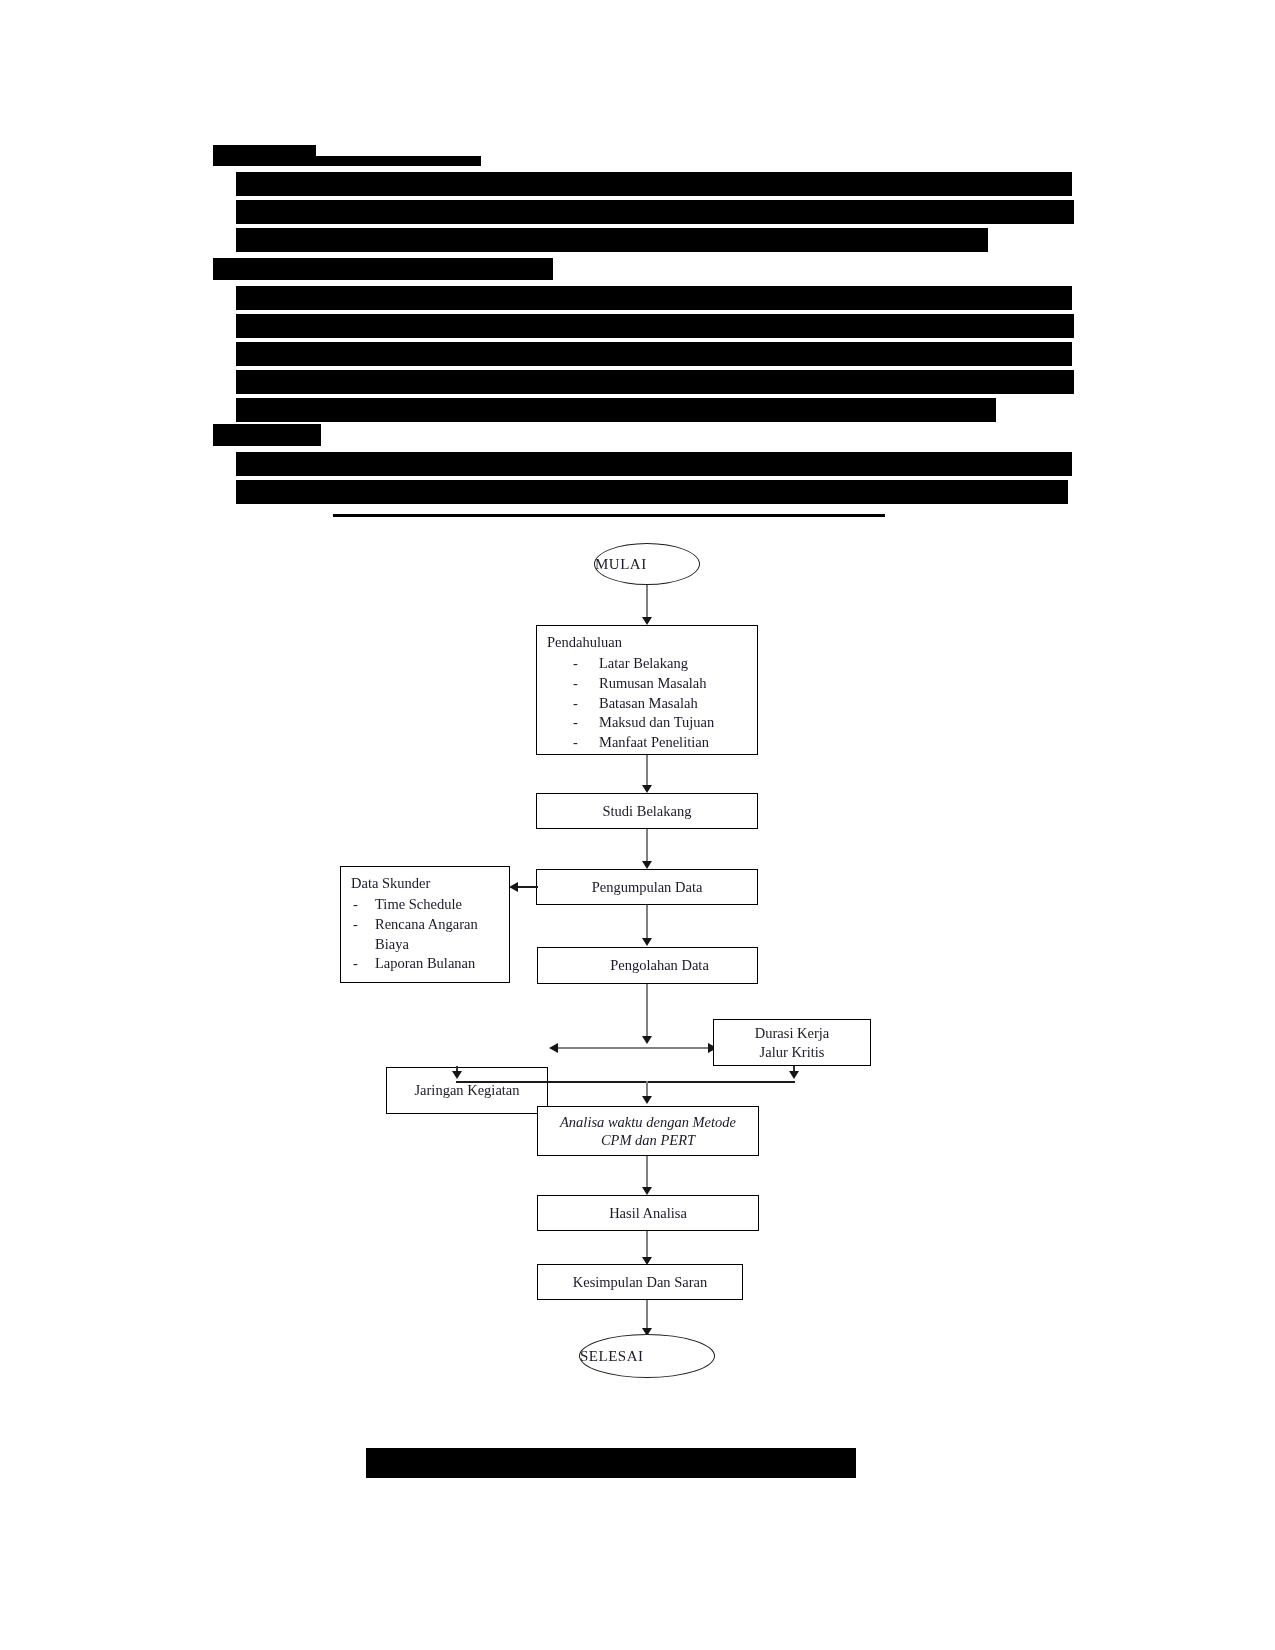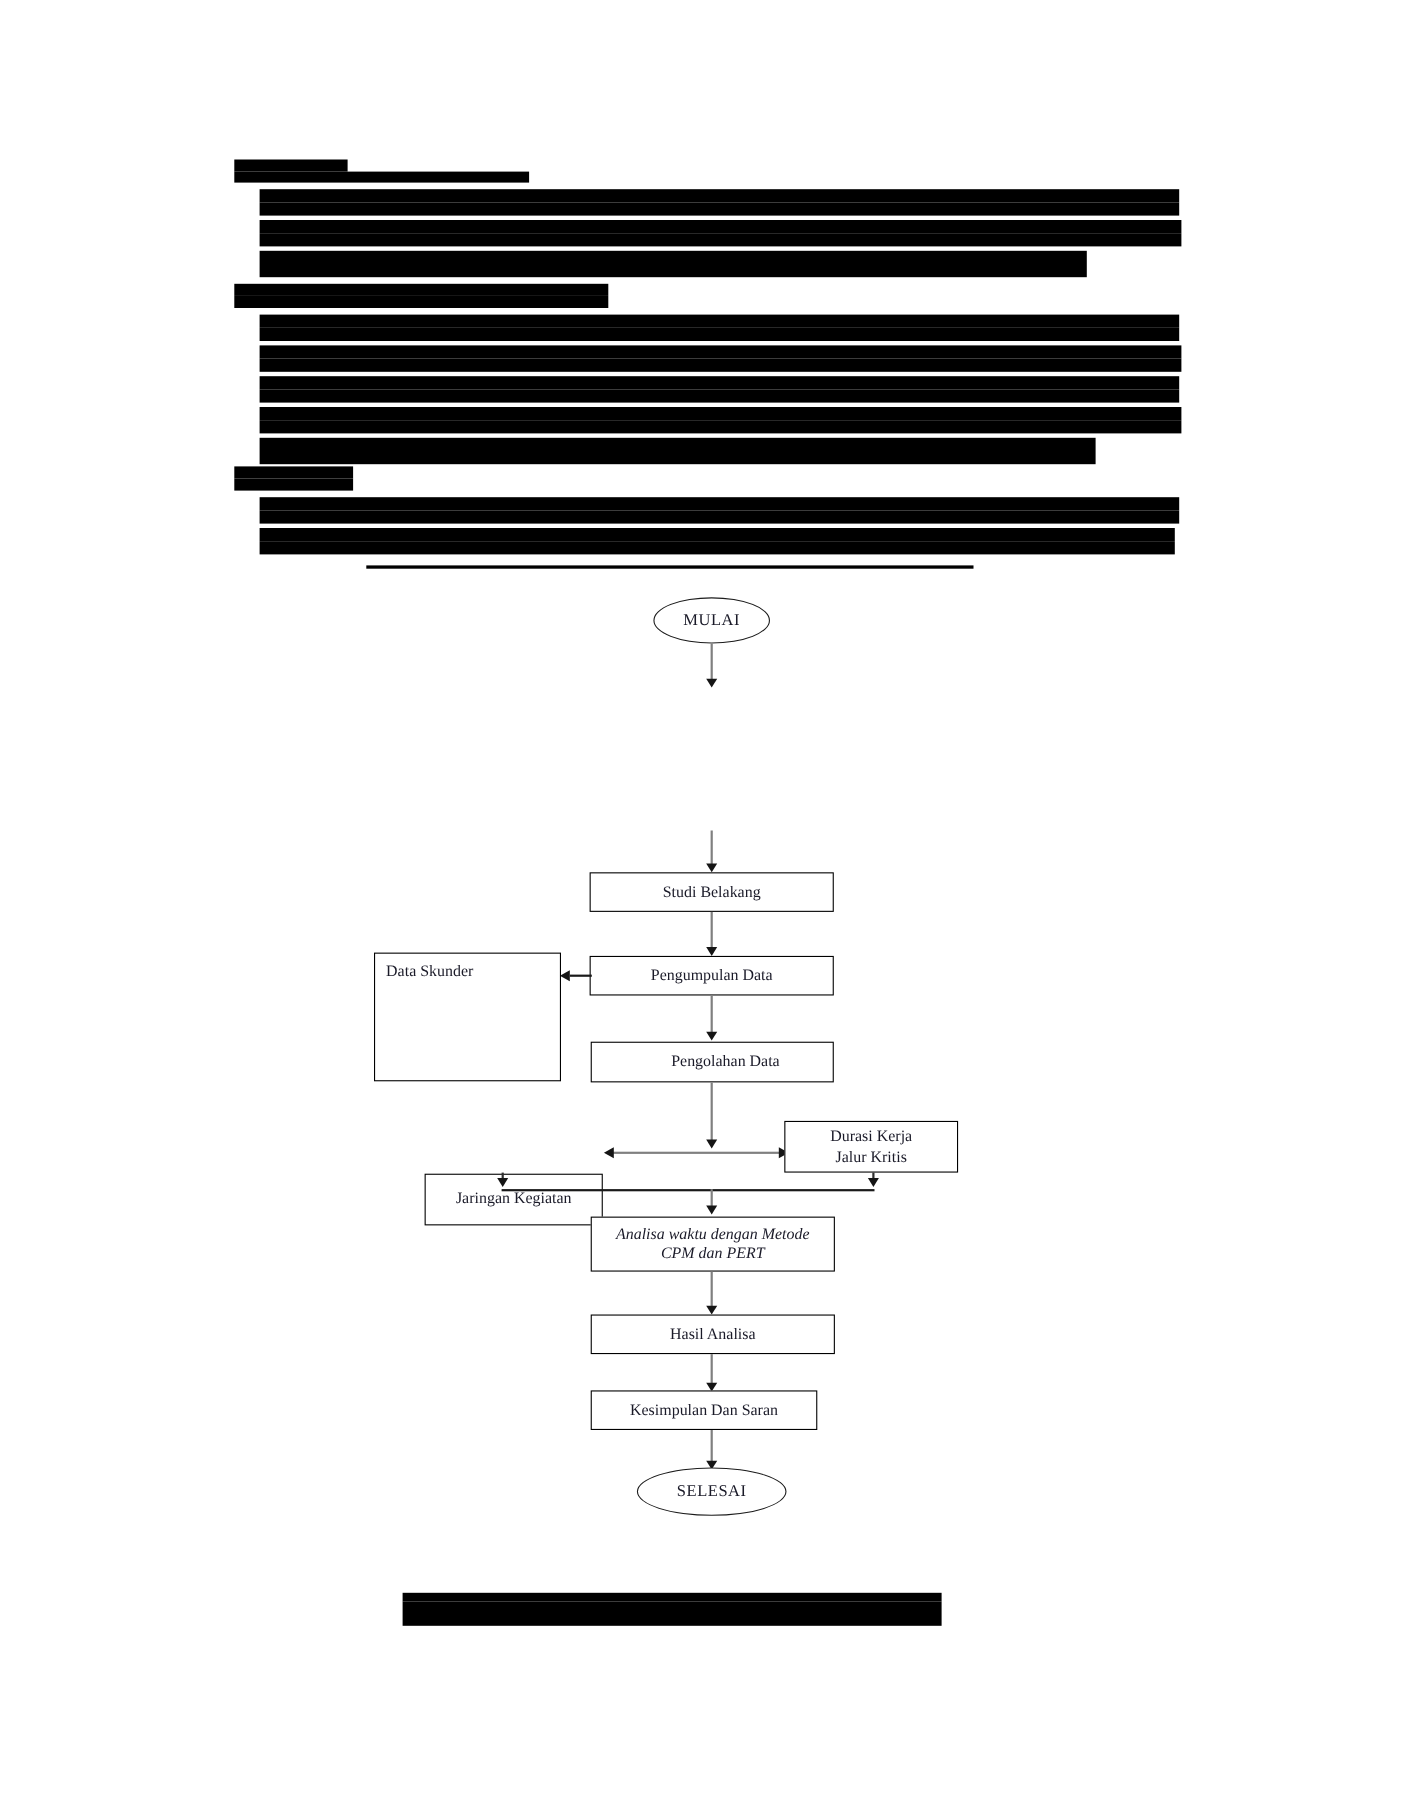--- a/index.html
+++ b/index.html
@@ -90,21 +90,21 @@
   }
 
   .ellipse {
     position: absolute;
     box-sizing: border-box;
     border: 1.5px solid #1c1c1c;
     border-radius: 50%;
     background: #ffffff;
     display: flex;
     align-items: center;
-    justify-content: center;
+    justify-content: flex-start;
     font-size: 15px;
     letter-spacing: 0.5px;
     color: #1a1a28;
     font-family: "Liberation Serif", serif;
   }
 
   
   .vline {
     position: absolute;
     width: 2px;
@@ -183,40 +183,55 @@
 
   <div class="flow">
 
     <div class="ellipse" style="left:594px; top:543px; width:106px; height:42px;">
       <span>MULAI</span>
     </div>
 
     <div class="vline" style="left:646px; top:585px; height:34px;"></div>
     <div class="arrow-down" style="left:642px; top:617px;"></div>
 
+    <div class="node listbox" style="left:536px; top:625px; width:222px; height:130px;">
+      <span class="bx-title">Pendahuluan</span>
+      <ul class="bullets">
+        <li>Latar Belakang</li>
+        <li>Rumusan Masalah</li>
+        <li>Batasan Masalah</li>
+        <li>Maksud dan Tujuan</li>
+        <li>Manfaat Penelitian</li>
+      </ul>
+    </div>
 
     <div class="vline" style="left:646px; top:755px; height:32px;"></div>
     <div class="arrow-down" style="left:642px; top:785px;"></div>
 
     <div class="node center" style="left:536px; top:793px; width:222px; height:36px;">
       <span>Studi Belakang</span>
     </div>
 
     <div class="vline" style="left:646px; top:829px; height:34px;"></div>
     <div class="arrow-down" style="left:642px; top:861px;"></div>
 
     <div class="node center" style="left:536px; top:869px; width:222px; height:36px;">
       <span>Pengumpulan Data</span>
     </div>
 
     <div class="hline dark" style="left:518px; top:886px; width:20px;"></div>
     <div class="arrow-left" style="left:509px; top:882px;"></div>
 
     <div class="node listbox" style="left:340px; top:866px; width:170px; height:117px;">
       <span class="bx-title">Data Skunder</span>
+      <ul class="bullets tight">
+        <li>Time Schedule</li>
+        <li>Rencana Angaran Biaya</li>
+        <li>Laporan Bulanan</li>
+      </ul>
     </div>
 
     <div class="vline" style="left:646px; top:905px; height:34px;"></div>
     <div class="arrow-down" style="left:642px; top:938px;"></div>
 
     <div class="node center" style="left:537px; top:947px; width:221px; height:37px;padding-left:24px;">
       <span>Pengolahan Data</span>
     </div>
 
     <div class="vline" style="left:646px; top:984px; height:58px;"></div>

